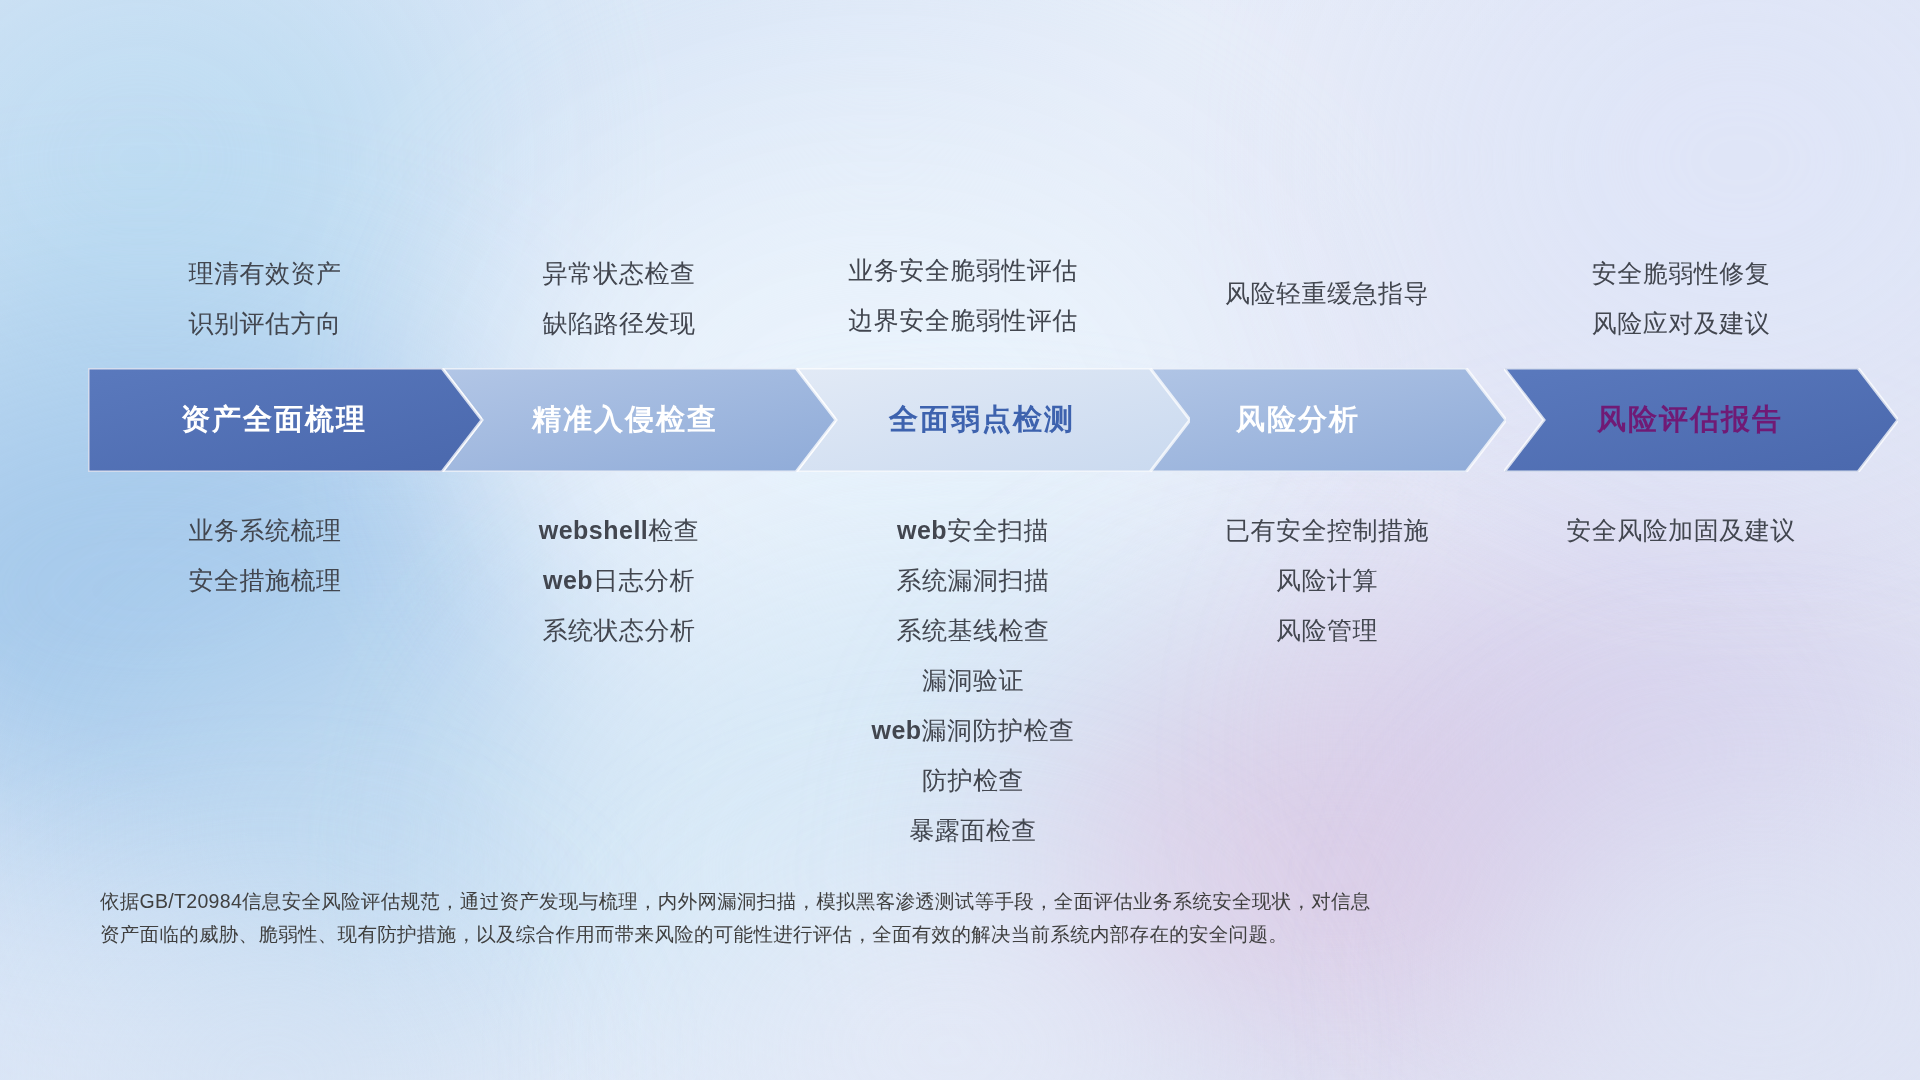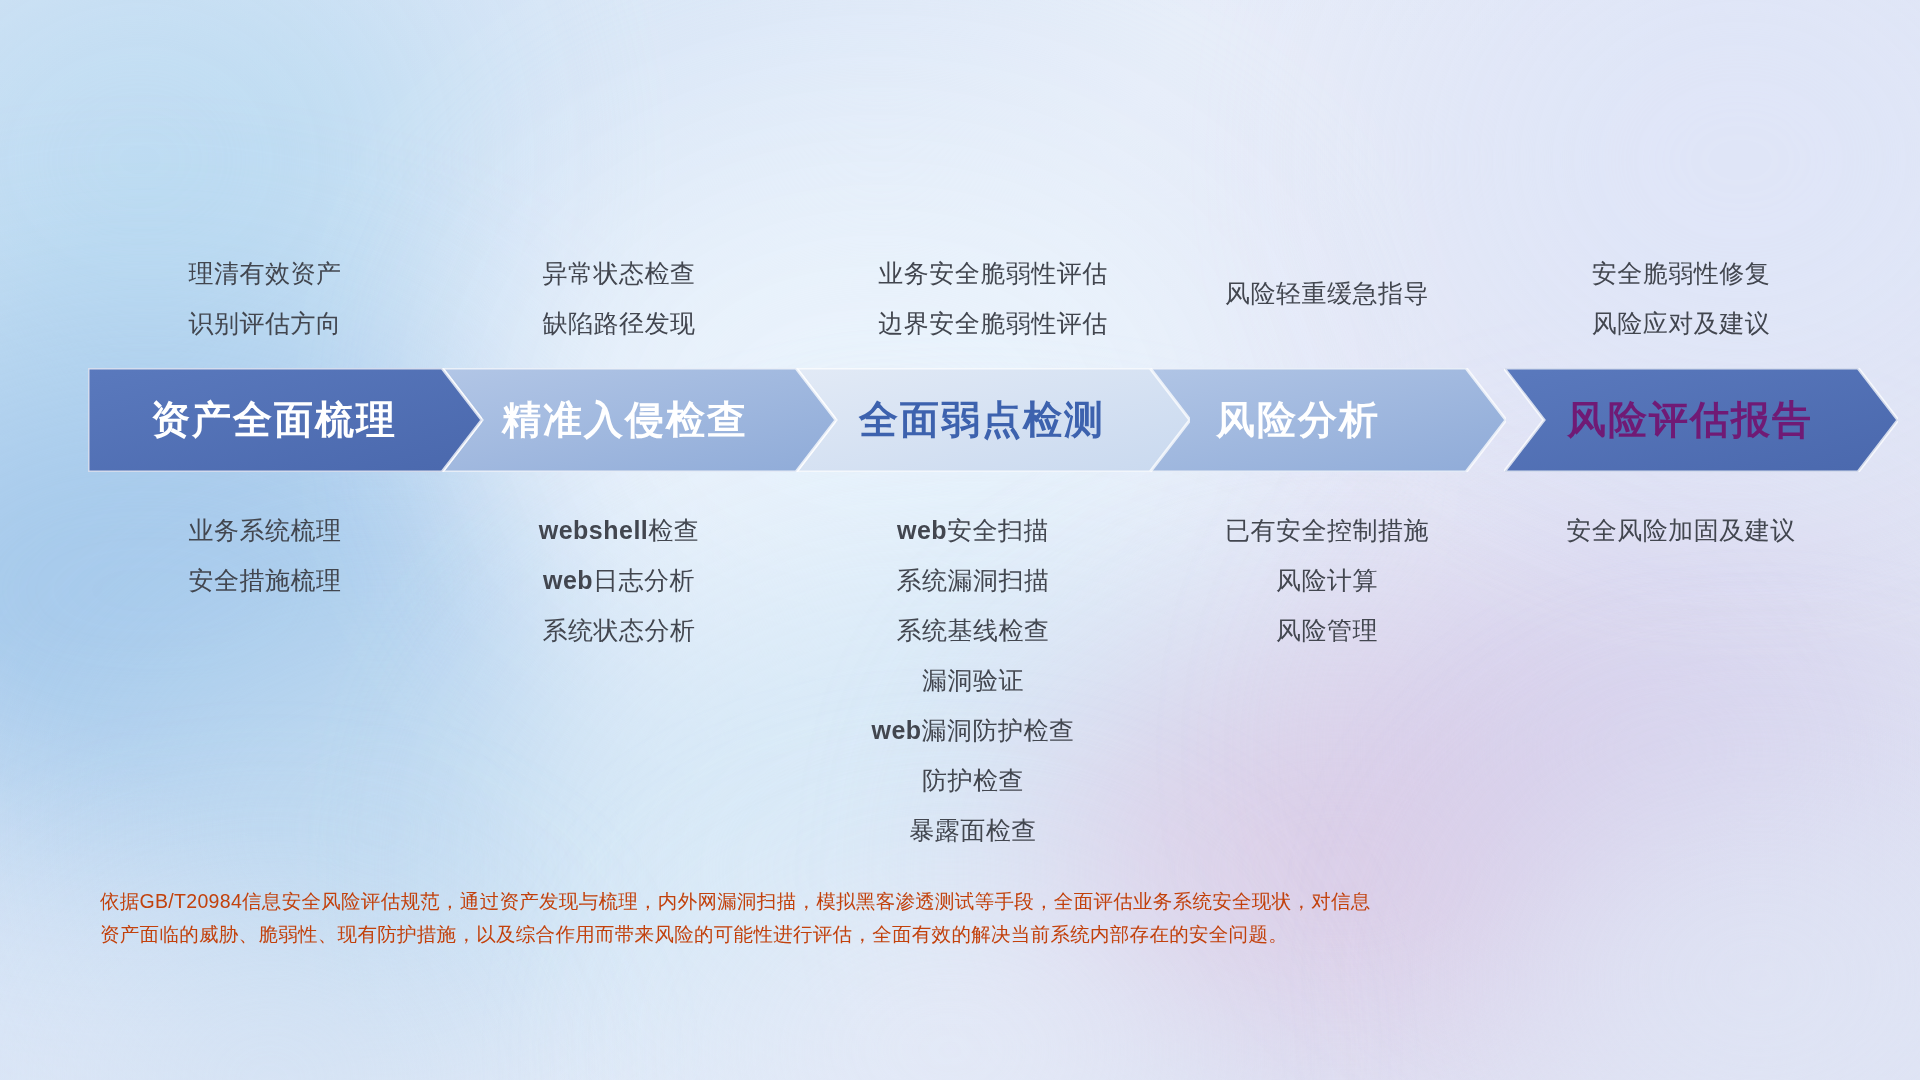--- a/index.html
+++ b/index.html
@@ -53,34 +53,34 @@
 
   
   #band { position: absolute; left: 0; top: 368px; width: 1920px; height: 104px; }
   .chev { position: absolute; top: 0; height: 100%; }
   .chev .shape {
     position: absolute; inset: 0;
     display: flex; align-items: center; justify-content: center;
   }
   .chev .lbl {
     position: relative;
-    font-size: 39px;
+    font-size: 29px;
     font-weight: bold;
     letter-spacing: 2px;
     white-space: nowrap;
     z-index: 3;
   }
 
   .sv { position: absolute; inset: 0; width: 100%; height: 100%; display: block; }
 
   
   #footer {
     position: absolute;
     left: 100px; top: 885px; width: 1540px;
-    color: #c2410c;
+    color: #404040;
     font-size: 19.5px;
     line-height: 33px;
     letter-spacing: .3px;
   }
   #footer .fl { display: block; }
 </style>
 </head>
 <body>
 
 <div id="bg">
@@ -102,21 +102,21 @@
 
   <div id="top-labels">
       <div class="col-text" style="left: -35px; width: 600px; top: 248px;">
         <span class="ln">理清有效资产</span>
         <span class="ln">识别评估方向</span>
       </div>
       <div class="col-text" style="left: 319px; width: 600px; top: 248px;">
         <span class="ln">异常状态检查</span>
         <span class="ln">缺陷路径发现</span>
       </div>
-      <div class="col-text" style="left: 693px; width: 600px; top: 248px;">
+      <div class="col-text" style="left: 663px; width: 600px; top: 248px; font-family: Liberation Mono, monospace;">
         <span class="ln">业务安全脆弱性评估</span>
         <span class="ln">边界安全脆弱性评估</span>
       </div>
       <div class="col-text" style="left: 1027px; width: 600px; top: 268px;">
         <span class="ln">风险轻重缓急指导</span>
       </div>
       <div class="col-text" style="left: 1381px; width: 600px; top: 248px;">
         <span class="ln">安全脆弱性修复</span>
         <span class="ln">风险应对及建议</span>
       </div>

